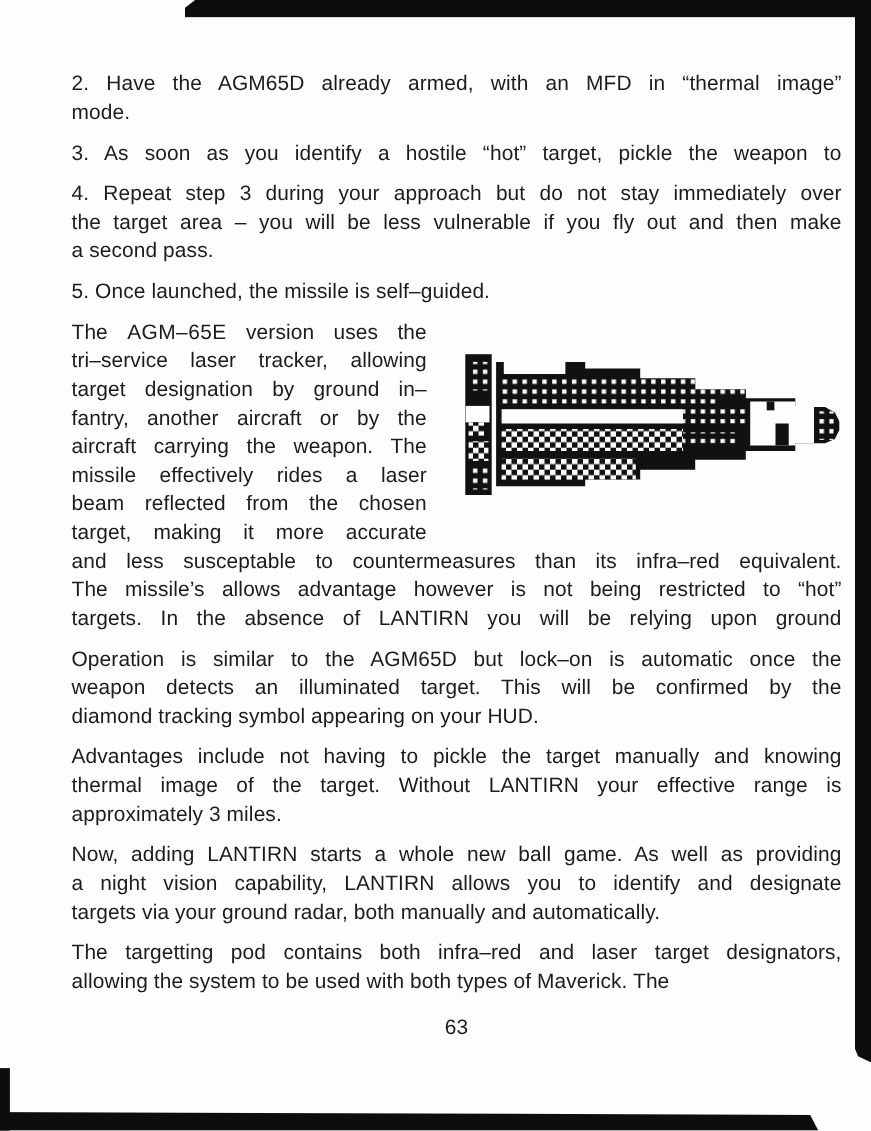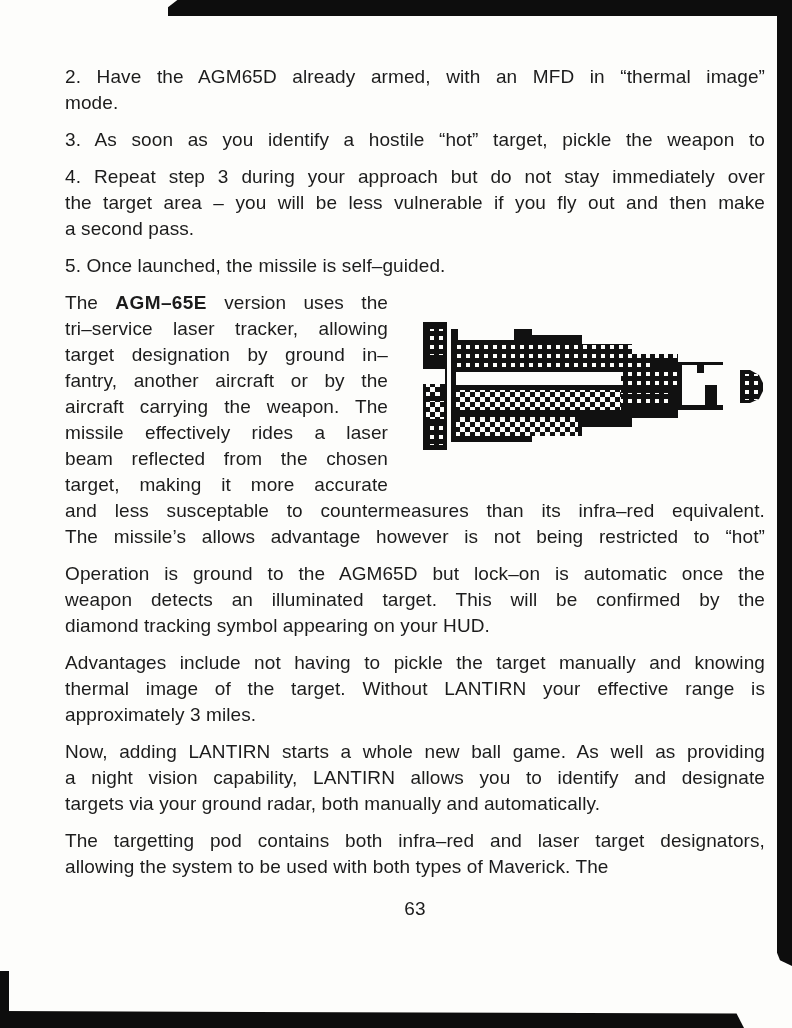--- a/index.html
+++ b/index.html
@@ -8,21 +8,21 @@
     background:#fdfdfb;color:#1c1c1c;
     font-family:"Liberation Sans", sans-serif;
   }
   .content{
     position:absolute;left:65px;top:64px;width:700px;
     font-size:19px;line-height:26px;letter-spacing:.1px;
   }
   .para{margin-bottom:11px;}
   .ln{text-align:justify;text-align-last:justify;white-space:nowrap;}
   .ln.last{text-align:right;text-align-last:left;}
-  b{font-weight:700;letter-spacing:.4px;}
+  b{font-weight:400;letter-spacing:.4px;}
   .agm{display:flex;}
   .agm-col{width:323px;flex:0 0 auto;}
   .agm-fig{flex:1 1 auto;display:flex;justify-content:flex-end;align-items:flex-start;padding-top:27px;}
   .pageno{text-align:center;font-size:19px;margin-top:16px;}
   
   .bar{position:absolute;background:#0d0d0d;}
   .bar-top{top:0;left:168px;right:0;height:16px;clip-path:polygon(0 45%,1.5% 0,100% 0,100% 100%,0 100%);}
   .bar-right{top:12px;right:0;width:15px;height:954px;clip-path:polygon(0 0,100% 0,100% 100%,20% 99.4%,0 98.6%);}
   .bar-bottom{bottom:0;left:0;width:744px;height:17px;clip-path:polygon(0 0,99% 15%,100% 100%,0 100%);}
   .bar-left{bottom:0;left:0;width:9px;height:57px;}
@@ -102,24 +102,25 @@
             <rect x="3" y="52" width="22" height="15" fill="#fdfdfb"></rect>
             <rect x="6" y="67" width="14" height="12" fill="url(#chk)"></rect>
             <rect x="6" y="84" width="18" height="18" fill="url(#chk)"></rect>
             <rect x="6" y="106" width="18" height="22" fill="url(#dots)"></rect>
           </g>
         </svg>
       </div>
     </div>
     <div class="ln">and less susceptable to countermeasures than its infra–red equivalent.</div>
     <div class="ln">The missile’s allows advantage however is not being restricted to “hot”</div>
+    <div class="ln">targets. In the absence of LANTIRN you will be relying upon ground</div>
   </div>
 
   <div class="para">
-    <div class="ln">Operation is ground to the AGM65D but lock–on is automatic once the</div>
+    <div class="ln">Operation is similar to the AGM65D but lock–on is automatic once the</div>
     <div class="ln">weapon detects an illuminated target. This will be confirmed by the</div>
     <div class="ln last">diamond tracking symbol appearing on your HUD.</div>
   </div>
 
   <div class="para">
     <div class="ln">Advantages include not having to pickle the target manually and knowing</div>
     <div class="ln">thermal image of the target. Without LANTIRN your effective range is</div>
     <div class="ln last">approximately 3 miles.</div>
   </div>
 

